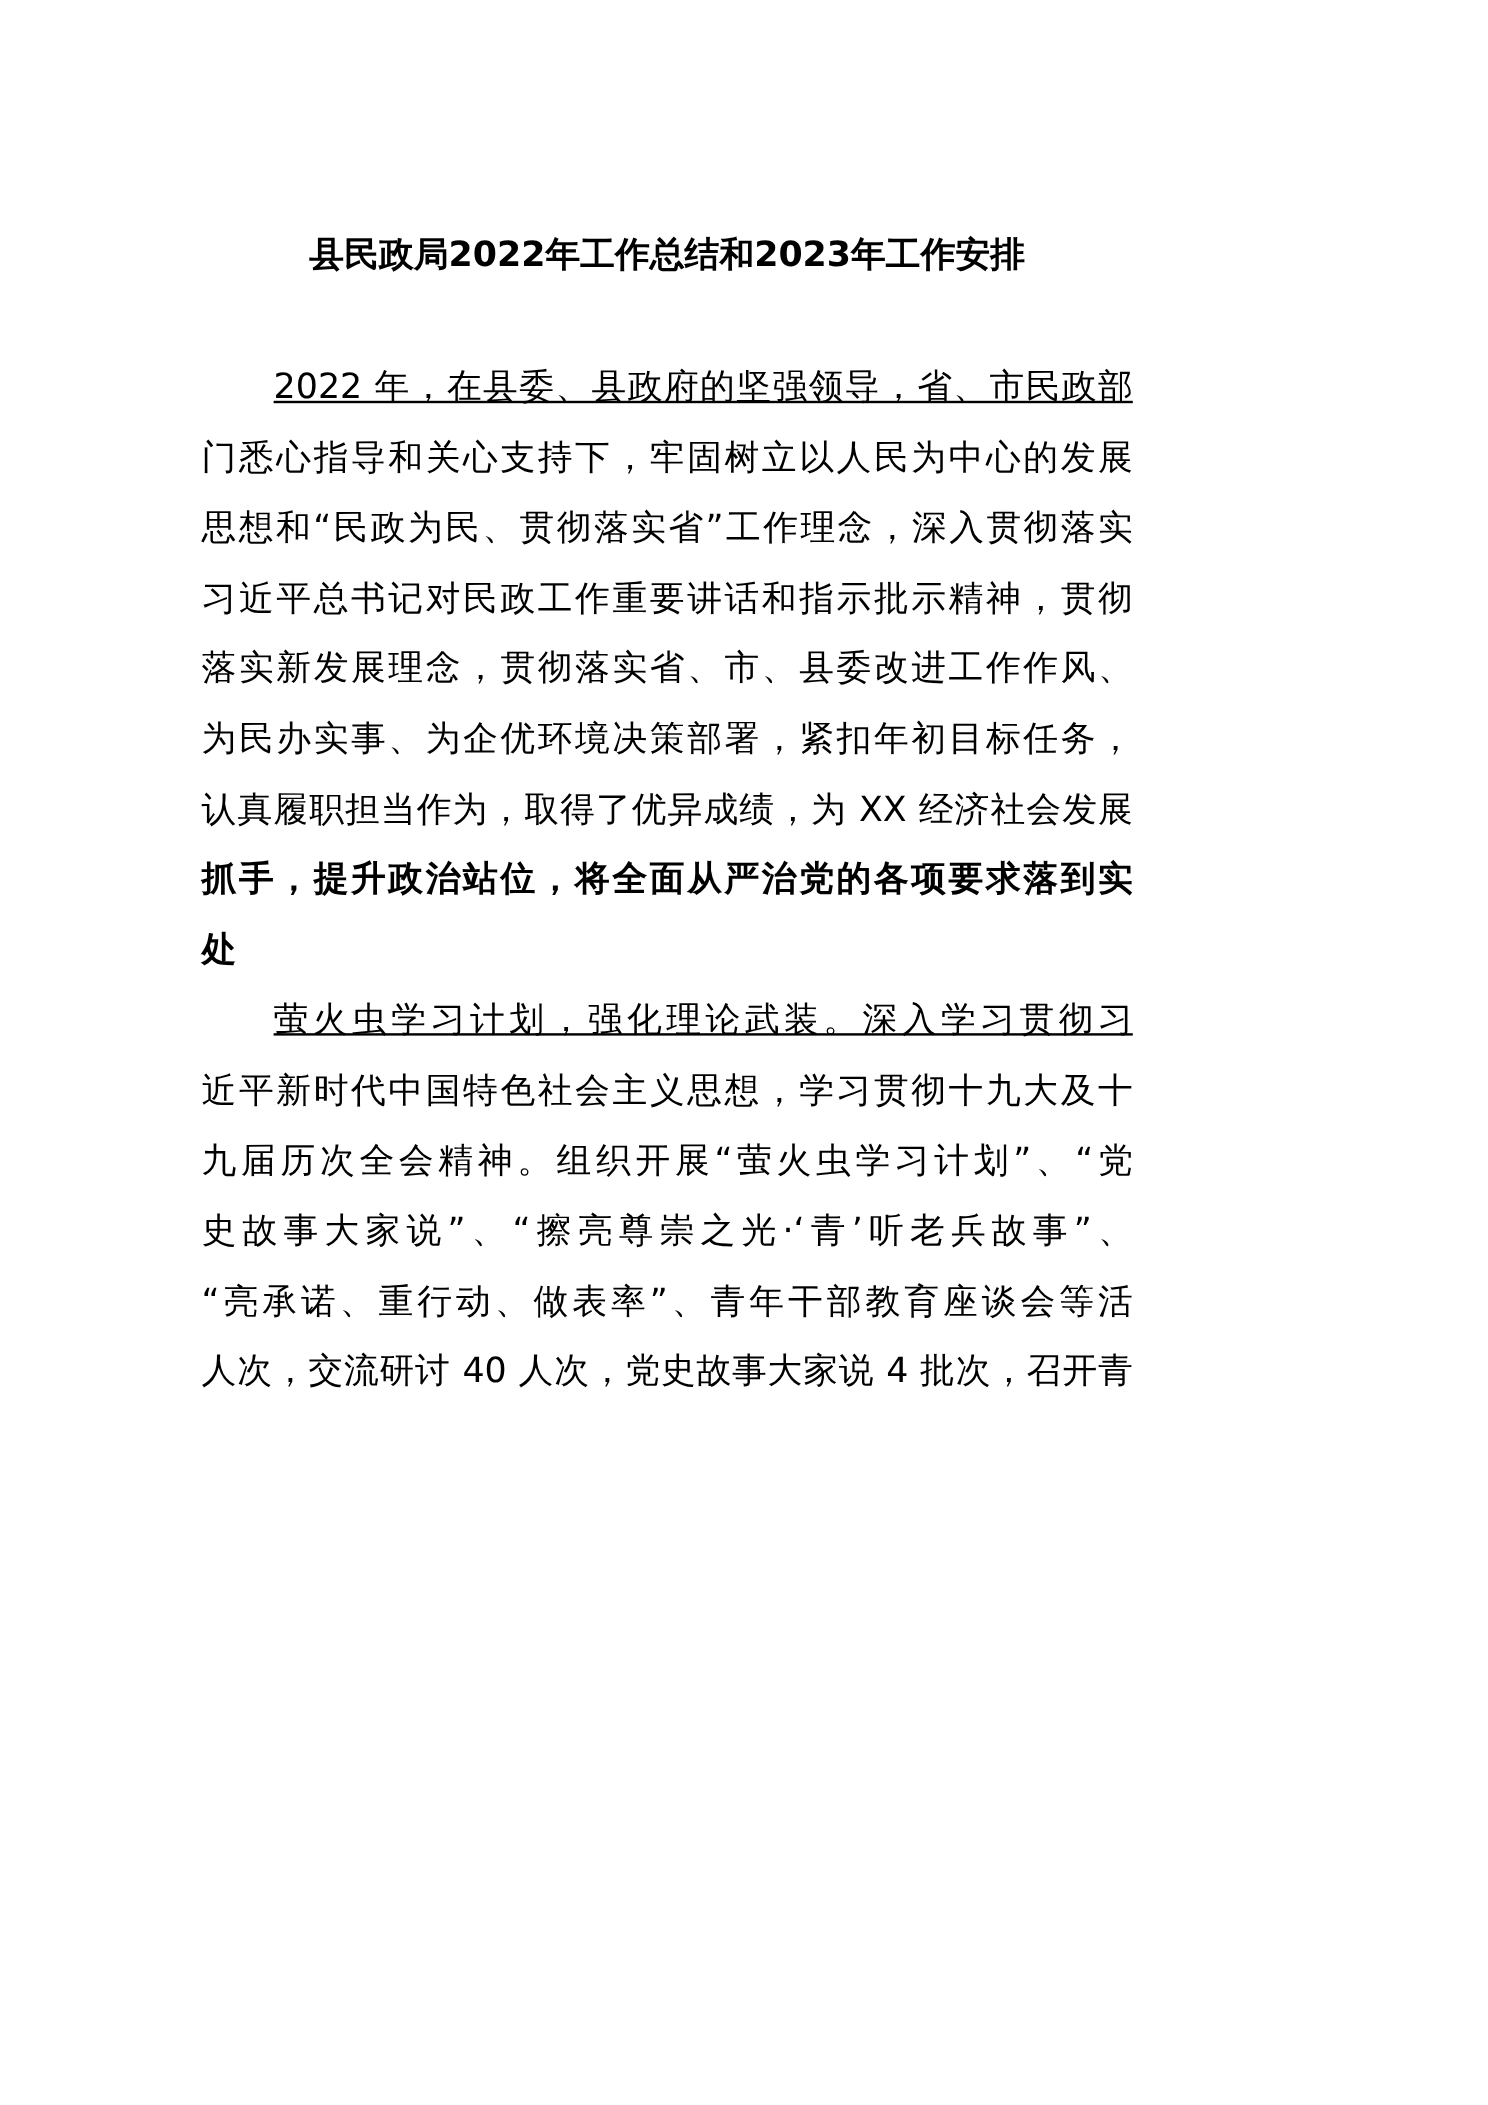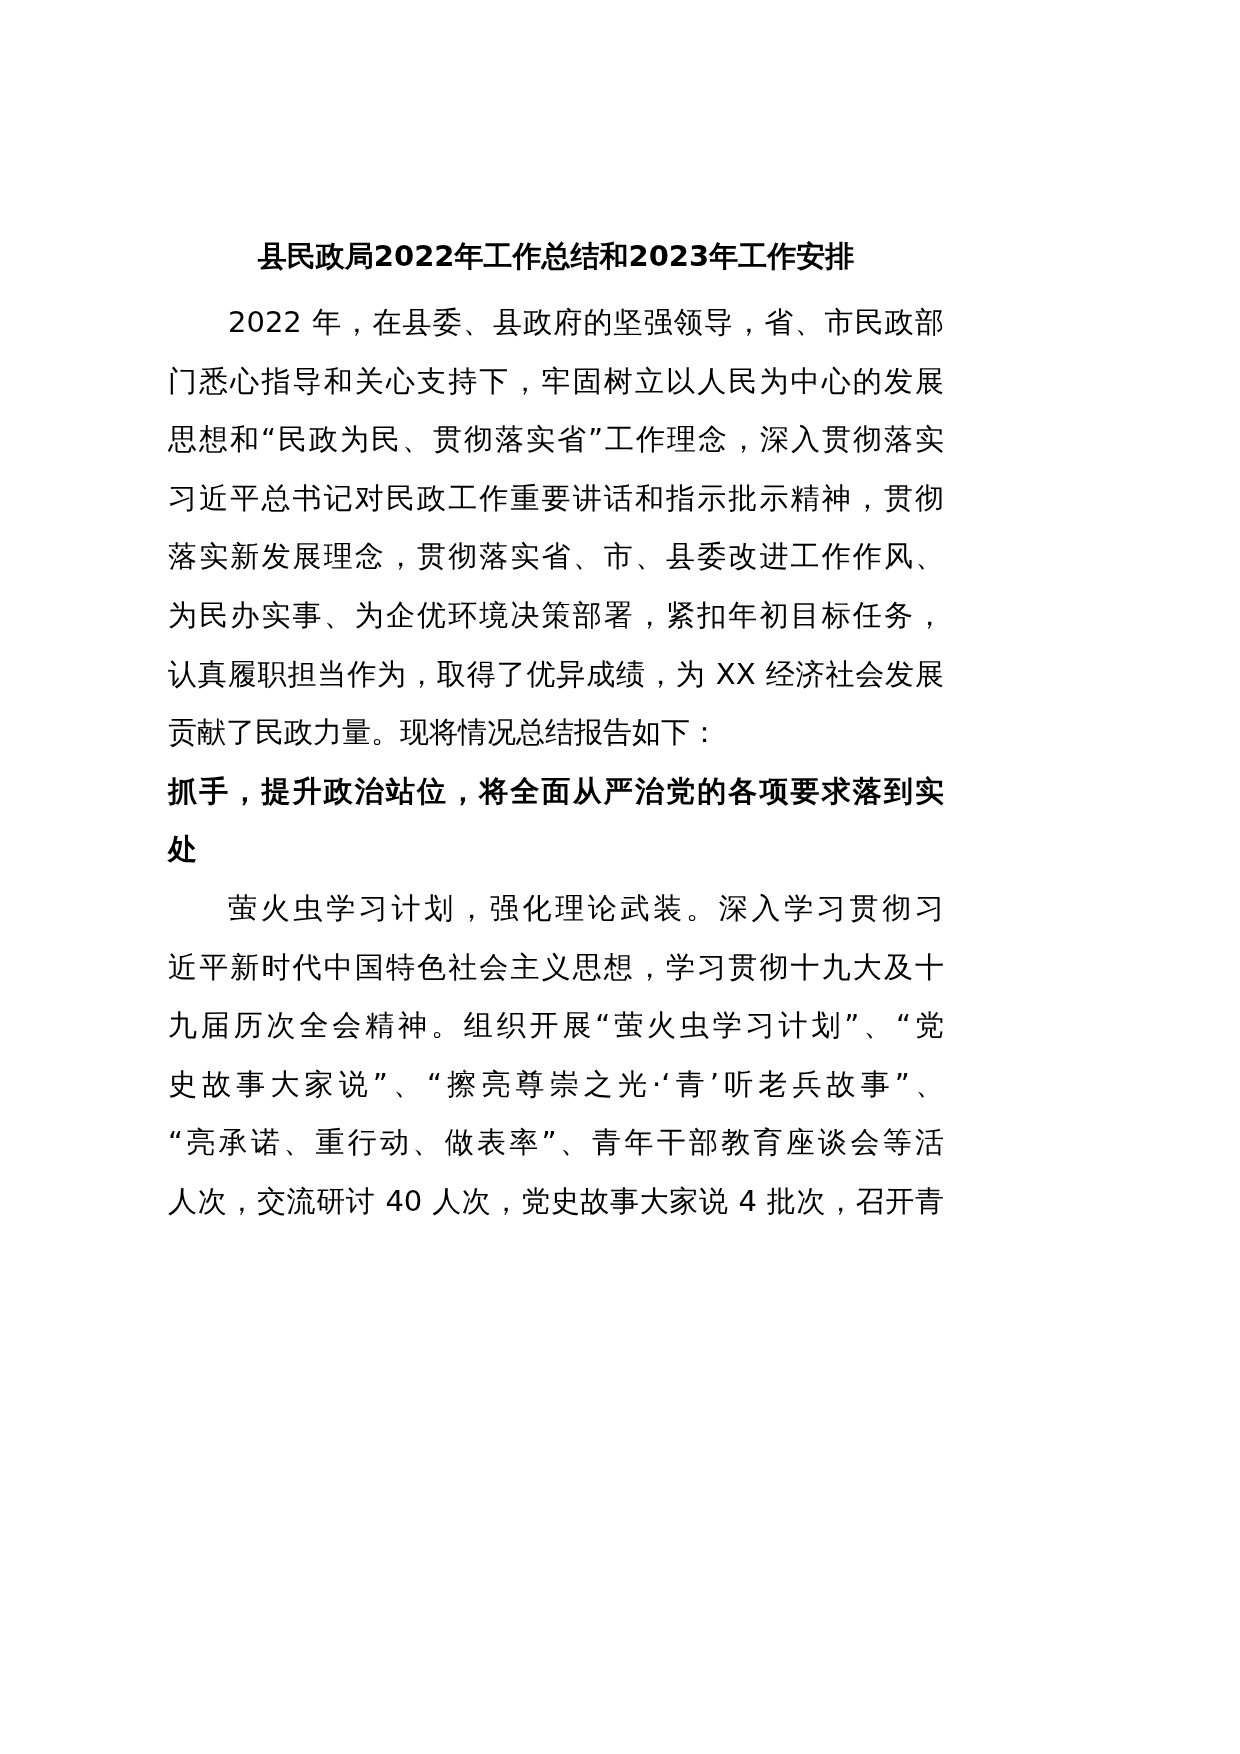--- a/index.html
+++ b/index.html
@@ -25,21 +25,20 @@
       position: absolute;
       left: 0;
       top: 190px;
       width: 776px;
       text-align: center;
       font-weight: bold;
       font-size: 29px;
       line-height: 44px;
       letter-spacing: 0px;
       white-space: nowrap;
-      margin-top: 44px;
     }
     .body {
       position: absolute;
       left: 0;
       top: 293px;
       width: 776px;
     }
     .line {
       height: 58.6px;
       line-height: 58.6px;
@@ -47,20 +46,21 @@
       white-space: nowrap;
       text-align: justify;
       text-align-last: justify;
       overflow: visible;
     }
     .line.last {
       text-align-last: left;
     }
     .line.indent {
       padding-left: 60px;
+      text-decoration: underline;
     }
     .line.bold {
       font-weight: bold;
     }
     .line.indent-bold {
       padding-left: 66px;
     }
   </style>
 </head>
 <body>
@@ -71,21 +71,20 @@
   <div class="body">
 
     <div>
       <div class="line indent">2022 年，在县委、县政府的坚强领导，省、市民政部</div>
       <div class="line">门悉心指导和关心支持下，牢固树立以人民为中心的发展</div>
       <div class="line">思想和“民政为民、贯彻落实省”工作理念，深入贯彻落实</div>
       <div class="line">习近平总书记对民政工作重要讲话和指示批示精神，贯彻</div>
       <div class="line">落实新发展理念，贯彻落实省、市、县委改进工作作风、</div>
       <div class="line">为民办实事、为企优环境决策部署，紧扣年初目标任务，</div>
       <div class="line">认真履职担当作为，取得了优异成绩，为 XX 经济社会发展</div>
-      <div class="line last">贡献了民政力量。现将情况总结报告如下：</div>
     </div>
 
 
     <div>
       <div class="line bold">抓手，提升政治站位，将全面从严治党的各项要求落到实</div>
       <div class="line bold last">处</div>
     </div>
 
     <div>
       <div class="line indent">萤火虫学习计划，强化理论武装。深入学习贯彻习</div>

